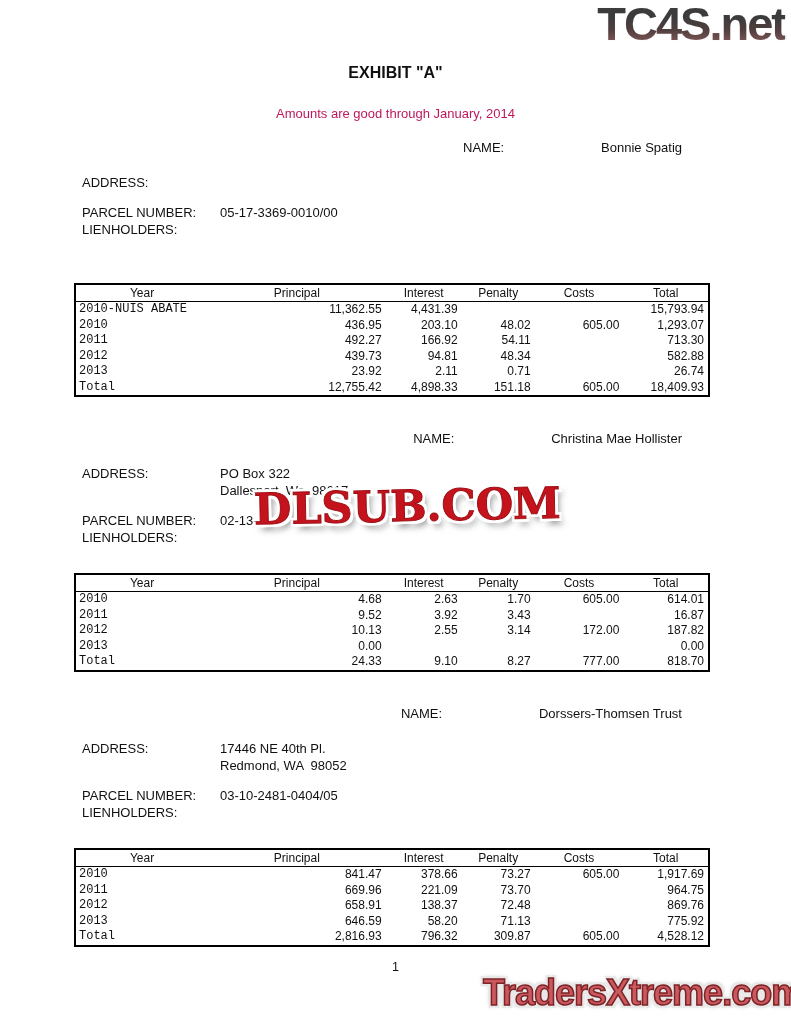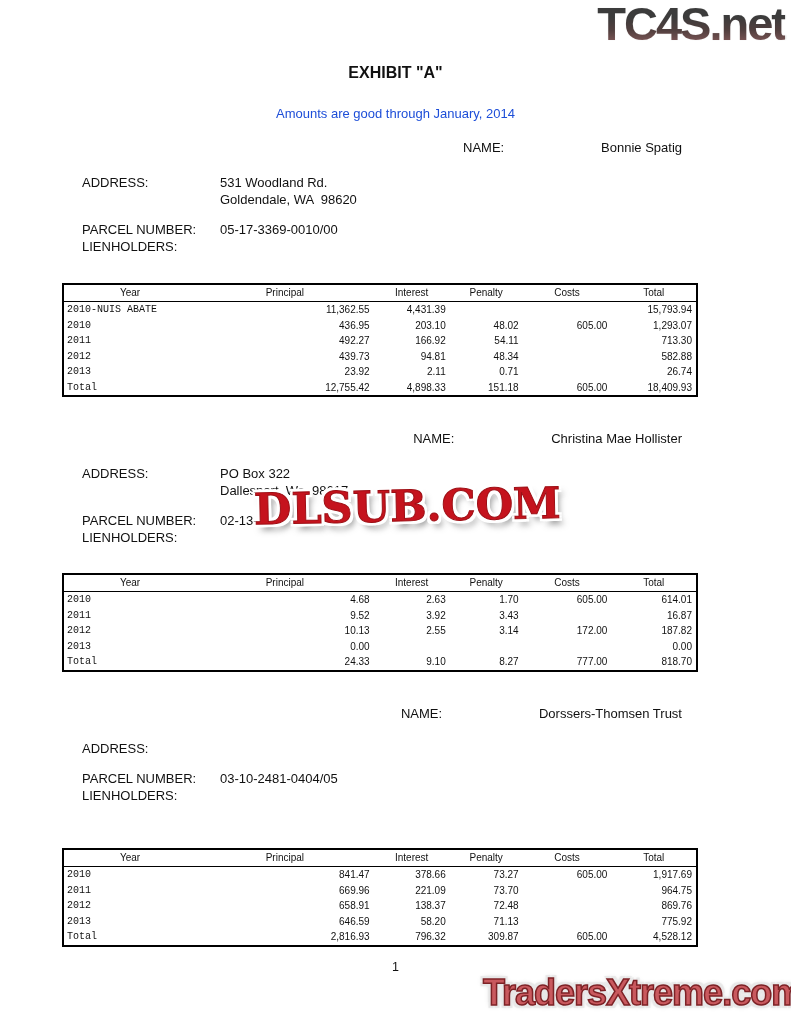--- a/index.html
+++ b/index.html
@@ -48,38 +48,38 @@
     z-index:5;
   }
 
   
   .doc-title {
     position:absolute; top:64px; left:0; right:0;
     text-align:center; font-weight:bold; font-size:16px;
   }
   .doc-subtitle {
     position:absolute; top:106px; left:0; right:0;
-    text-align:center; font-size:13px; color:#1d4ed8;
+    text-align:center; font-size:13px; color:#be185d;
   }
 
   
   .entry { position:absolute; left:82px; width:600px; font-size:13px; }
   .frow { display:flex; align-items:flex-start; }
   .flabel { width:138px; flex:0 0 138px; }
   .fvalue { white-space:pre-wrap; line-height:17px; }
   .frow.name-row  { margin-bottom:18px;justify-content:flex-end; }
   .frow.addr-row  { margin-bottom:13px; }
   .frow, .flabel { line-height:17px; }
 
   
   table.datatable {
-    position:absolute; left:62px; width:636px;
+    position:absolute; left:74px; width:636px;
     border-collapse:collapse;
     border:2px solid #000;
-    font-size:10px;
+    font-size:12px;
     table-layout:fixed;
     background:#fff;
   }
   .datatable th {
     font-weight:normal; text-align:center;
     border-bottom:1px solid #000;
     height:17px; line-height:16px; padding:0 4px;
   }
   .datatable td {
     text-align:right; height:15.5px; line-height:15.5px;
@@ -102,21 +102,20 @@
   <div class="doc-title">EXHIBIT "A"</div>
   <div class="doc-subtitle">Amounts are good through January, 2014</div>
 
   <div class="entry" style="top:139px">
     <div class="frow name-row">
       <span class="flabel">NAME:</span>
       <span class="fvalue">Bonnie Spatig</span>
     </div>
     <div class="frow addr-row">
       <span class="flabel">ADDRESS:</span>
-      <span class="fvalue"><span>531 Woodland Rd.</span><br><span>Goldendale, WA  98620</span></span>
     </div>
     <div class="frow">
       <span class="flabel">PARCEL NUMBER:</span>
       <span class="fvalue">05-17-3369-0010/00</span>
     </div>
     <div class="frow">
       <span class="flabel">LIENHOLDERS:</span>
     </div>
   </div>
 
@@ -274,20 +273,21 @@
       </tbody>
   </table>
 
   <div class="entry" style="top:705px">
     <div class="frow name-row">
       <span class="flabel">NAME:</span>
       <span class="fvalue">Dorssers-Thomsen Trust</span>
     </div>
     <div class="frow addr-row">
       <span class="flabel">ADDRESS:</span>
+      <span class="fvalue"><span>17446 NE 40th Pl.</span><br><span>Redmond, WA  98052</span></span>
     </div>
     <div class="frow">
       <span class="flabel">PARCEL NUMBER:</span>
       <span class="fvalue">03-10-2481-0404/05</span>
     </div>
     <div class="frow">
       <span class="flabel">LIENHOLDERS:</span>
     </div>
   </div>
 

